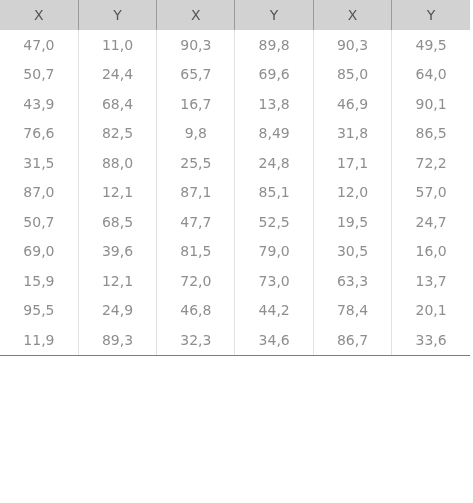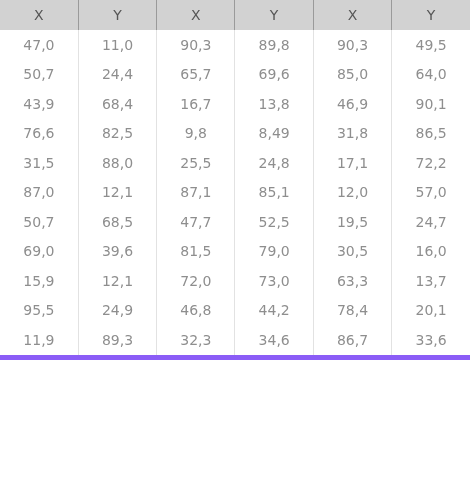--- a/index.html
+++ b/index.html
@@ -46,21 +46,21 @@
     text-align: center;
     vertical-align: middle;
     border-right: 1px solid #e2e2e2;
     background: #ffffff;
   }
   #data-table tbody td:last-child {
     border-right: none;
   }
 
   #data-table tbody tr:last-child td {
-    border-bottom: 5px solid #8b5cf6;
+    border-bottom: 1px solid #8b5cf6;
   }
 </style>
 </head>
 <body>
 
 <table id="data-table">
   <colgroup>
     <col>
       <col>
       <col>

